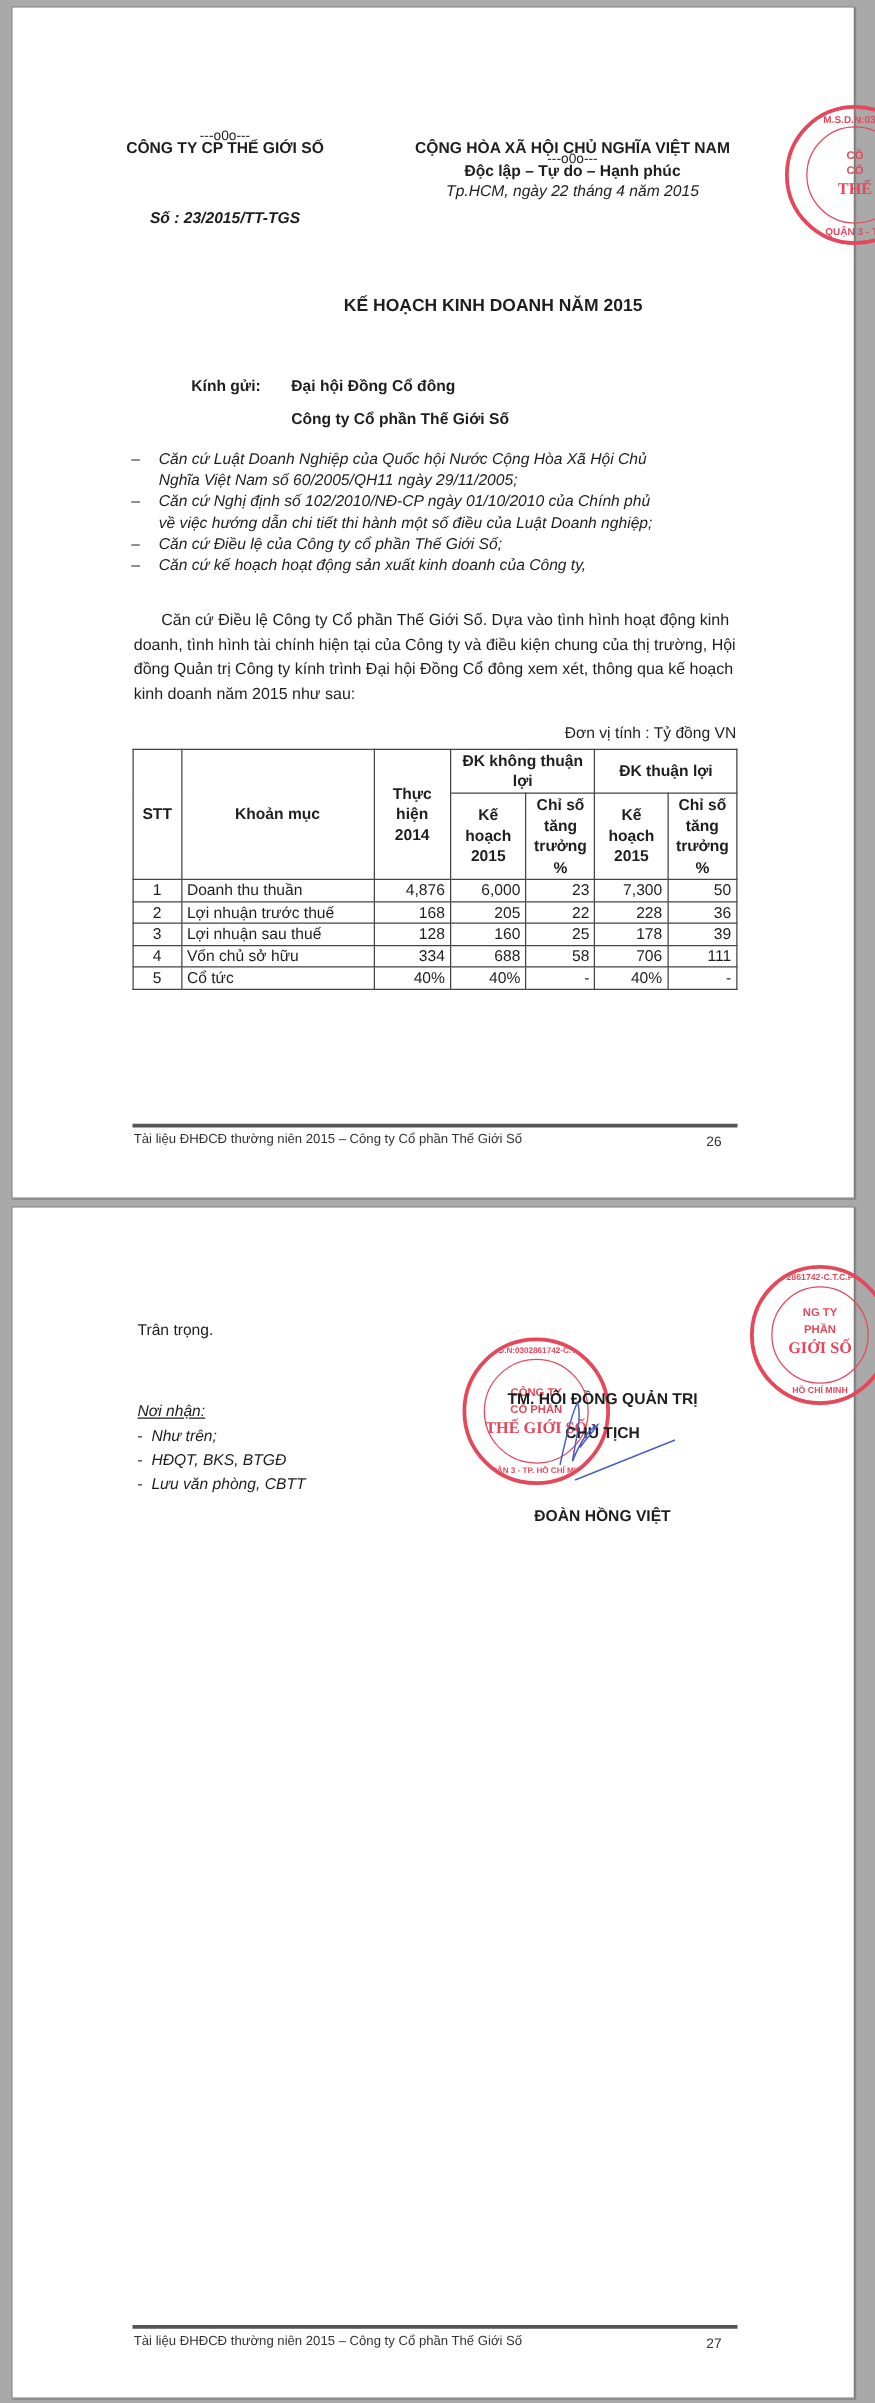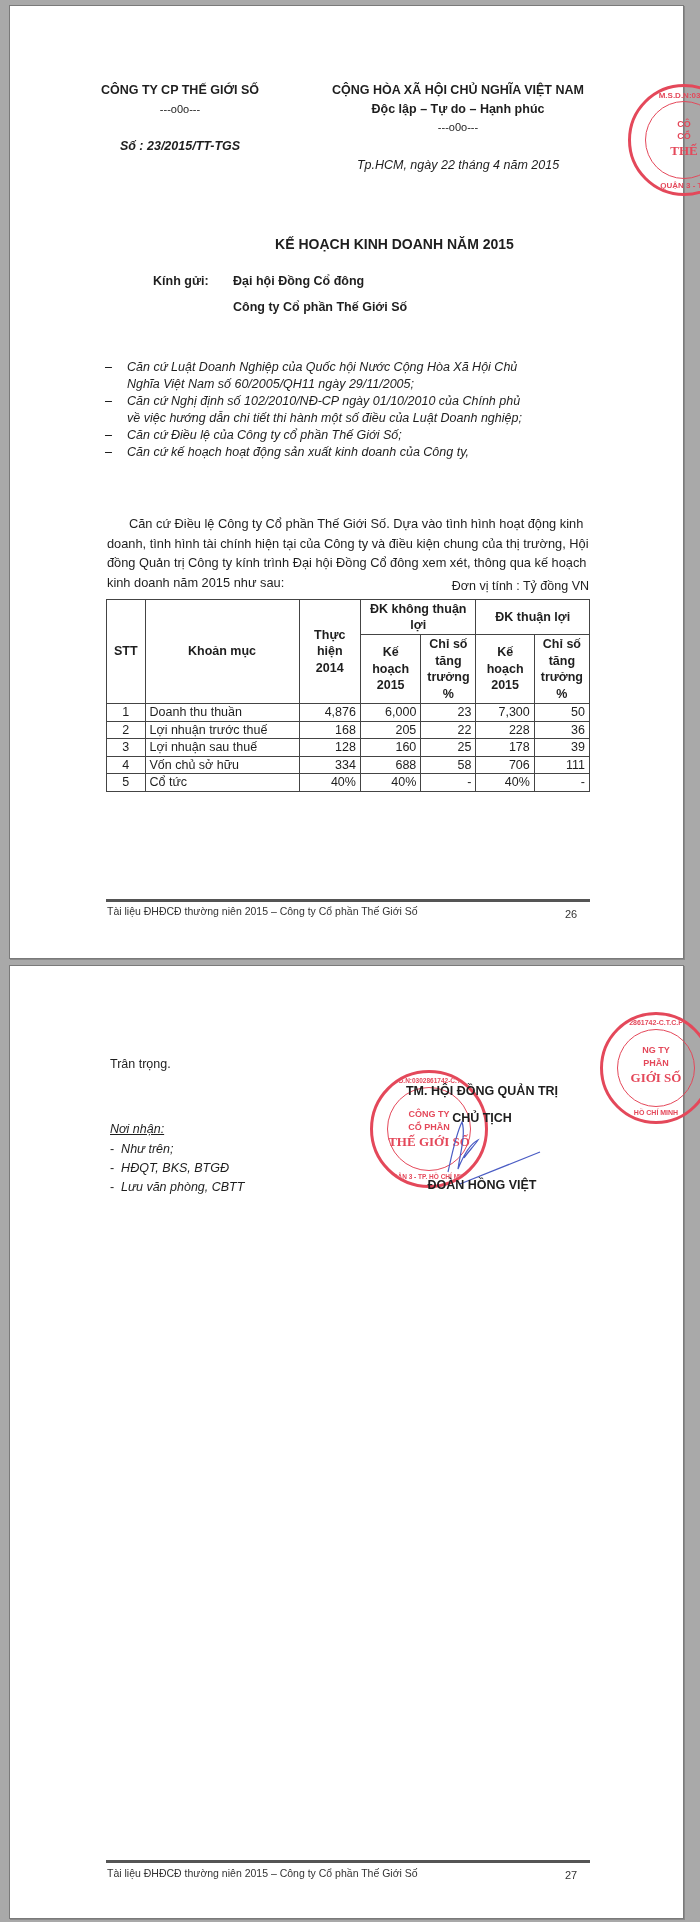--- a/index.html
+++ b/index.html
@@ -8,35 +8,35 @@
     position: relative; overflow: hidden;
     font-family: "Liberation Sans", sans-serif; color: #1e1e1e;
   }
   .page {
     position: absolute; left: 9px; width: 673px; background: #ffffff;
     border: 1px solid #7a7a7a; box-shadow: 1px 1px 0 #8a8a8a;
   }
   #page1 { top: 5px; height: 952px; }
   #page2 { top: 965px; height: 952px; }
   .abs { position: absolute; white-space: nowrap; }
-  .b { font-weight: bold; }
+  .b { font-weight: bold; margin-top: 28px; }
   .i { font-style: italic; }
 
   
   .hdr-left { left: 70px; width: 200px; text-align: center; font-size: 12.5px; }
   .hdr-right { left: 298px; width: 300px; text-align: center; font-size: 12.5px; }
 
   .title1 { left: 0; width: 673px; top: 196px; text-align: center; font-size: 22px; font-weight: bold; letter-spacing: 0.5px; }
   .title2 { left: 0; width: 673px; top: 230px; text-align: center; font-size: 14px; font-weight: bold; padding-left: 48px; }
 
   .body-text { font-size: 12.5px; }
   .list-item { left: 117px; font-size: 12.5px; font-style: italic; line-height: 16.5px; }
   .list-dash { position: absolute; left: -22px; }
 
-  .para { left: 97px; width: 492px; font-size: 12.8px; line-height: 19.5px; white-space: normal; margin-top: 28px; }
+  .para { left: 97px; width: 492px; font-size: 12.8px; line-height: 19.5px; white-space: normal; }
 
   table.plan {
     position: absolute; left: 96px; top: 593px; width: 484px;
     border-collapse: collapse; font-size: 12.5px;
   }
   table.plan td, table.plan th {
     border: 1px solid #444; padding: 0 4px; line-height: 16.5px;
   }
   table.plan th { font-weight: bold; text-align: center; vertical-align: middle; }
   table.plan td.num { text-align: right; }
@@ -63,21 +63,21 @@
 
 <div class="page" id="page1">
 
   <div class="abs hdr-left b" style="top:77px;">CÔNG TY CP THẾ GIỚI SỐ</div>
   <div class="abs hdr-left" style="top:97px; font-size:11px;">---o0o---</div>
   <div class="abs hdr-left b i" style="top:133px;">Số : 23/2015/TT-TGS</div>
 
   <div class="abs hdr-right b" style="top:77px;">CỘNG HÒA XÃ HỘI CHỦ NGHĨA VIỆT NAM</div>
   <div class="abs hdr-right b" style="top:96px;">Độc lập – Tự do – Hạnh phúc</div>
   <div class="abs hdr-right" style="top:115px; font-size:11px;">---o0o---</div>
-  <div class="abs hdr-right i" style="top:140px;margin-top:12px;">Tp.HCM, ngày 22  tháng 4  năm 2015</div>
+  <div class="abs hdr-right i" style="top:140px;">Tp.HCM, ngày 22  tháng 4  năm 2015</div>
 
   <div class="stamp" style="left:618px; top:78px;">
     <div class="inner"></div>
     <div class="ring" style="top:4px;">M.S.D.N:0302</div>
     <div class="t1" style="top:32px;">CÔ</div>
     <div class="t1" style="top:44px;">CỔ</div>
     <div class="t2" style="top:56px;">THẾ</div>
     <div class="ring" style="top:94px;">QUẬN 3 - TP</div>
   </div>
 

